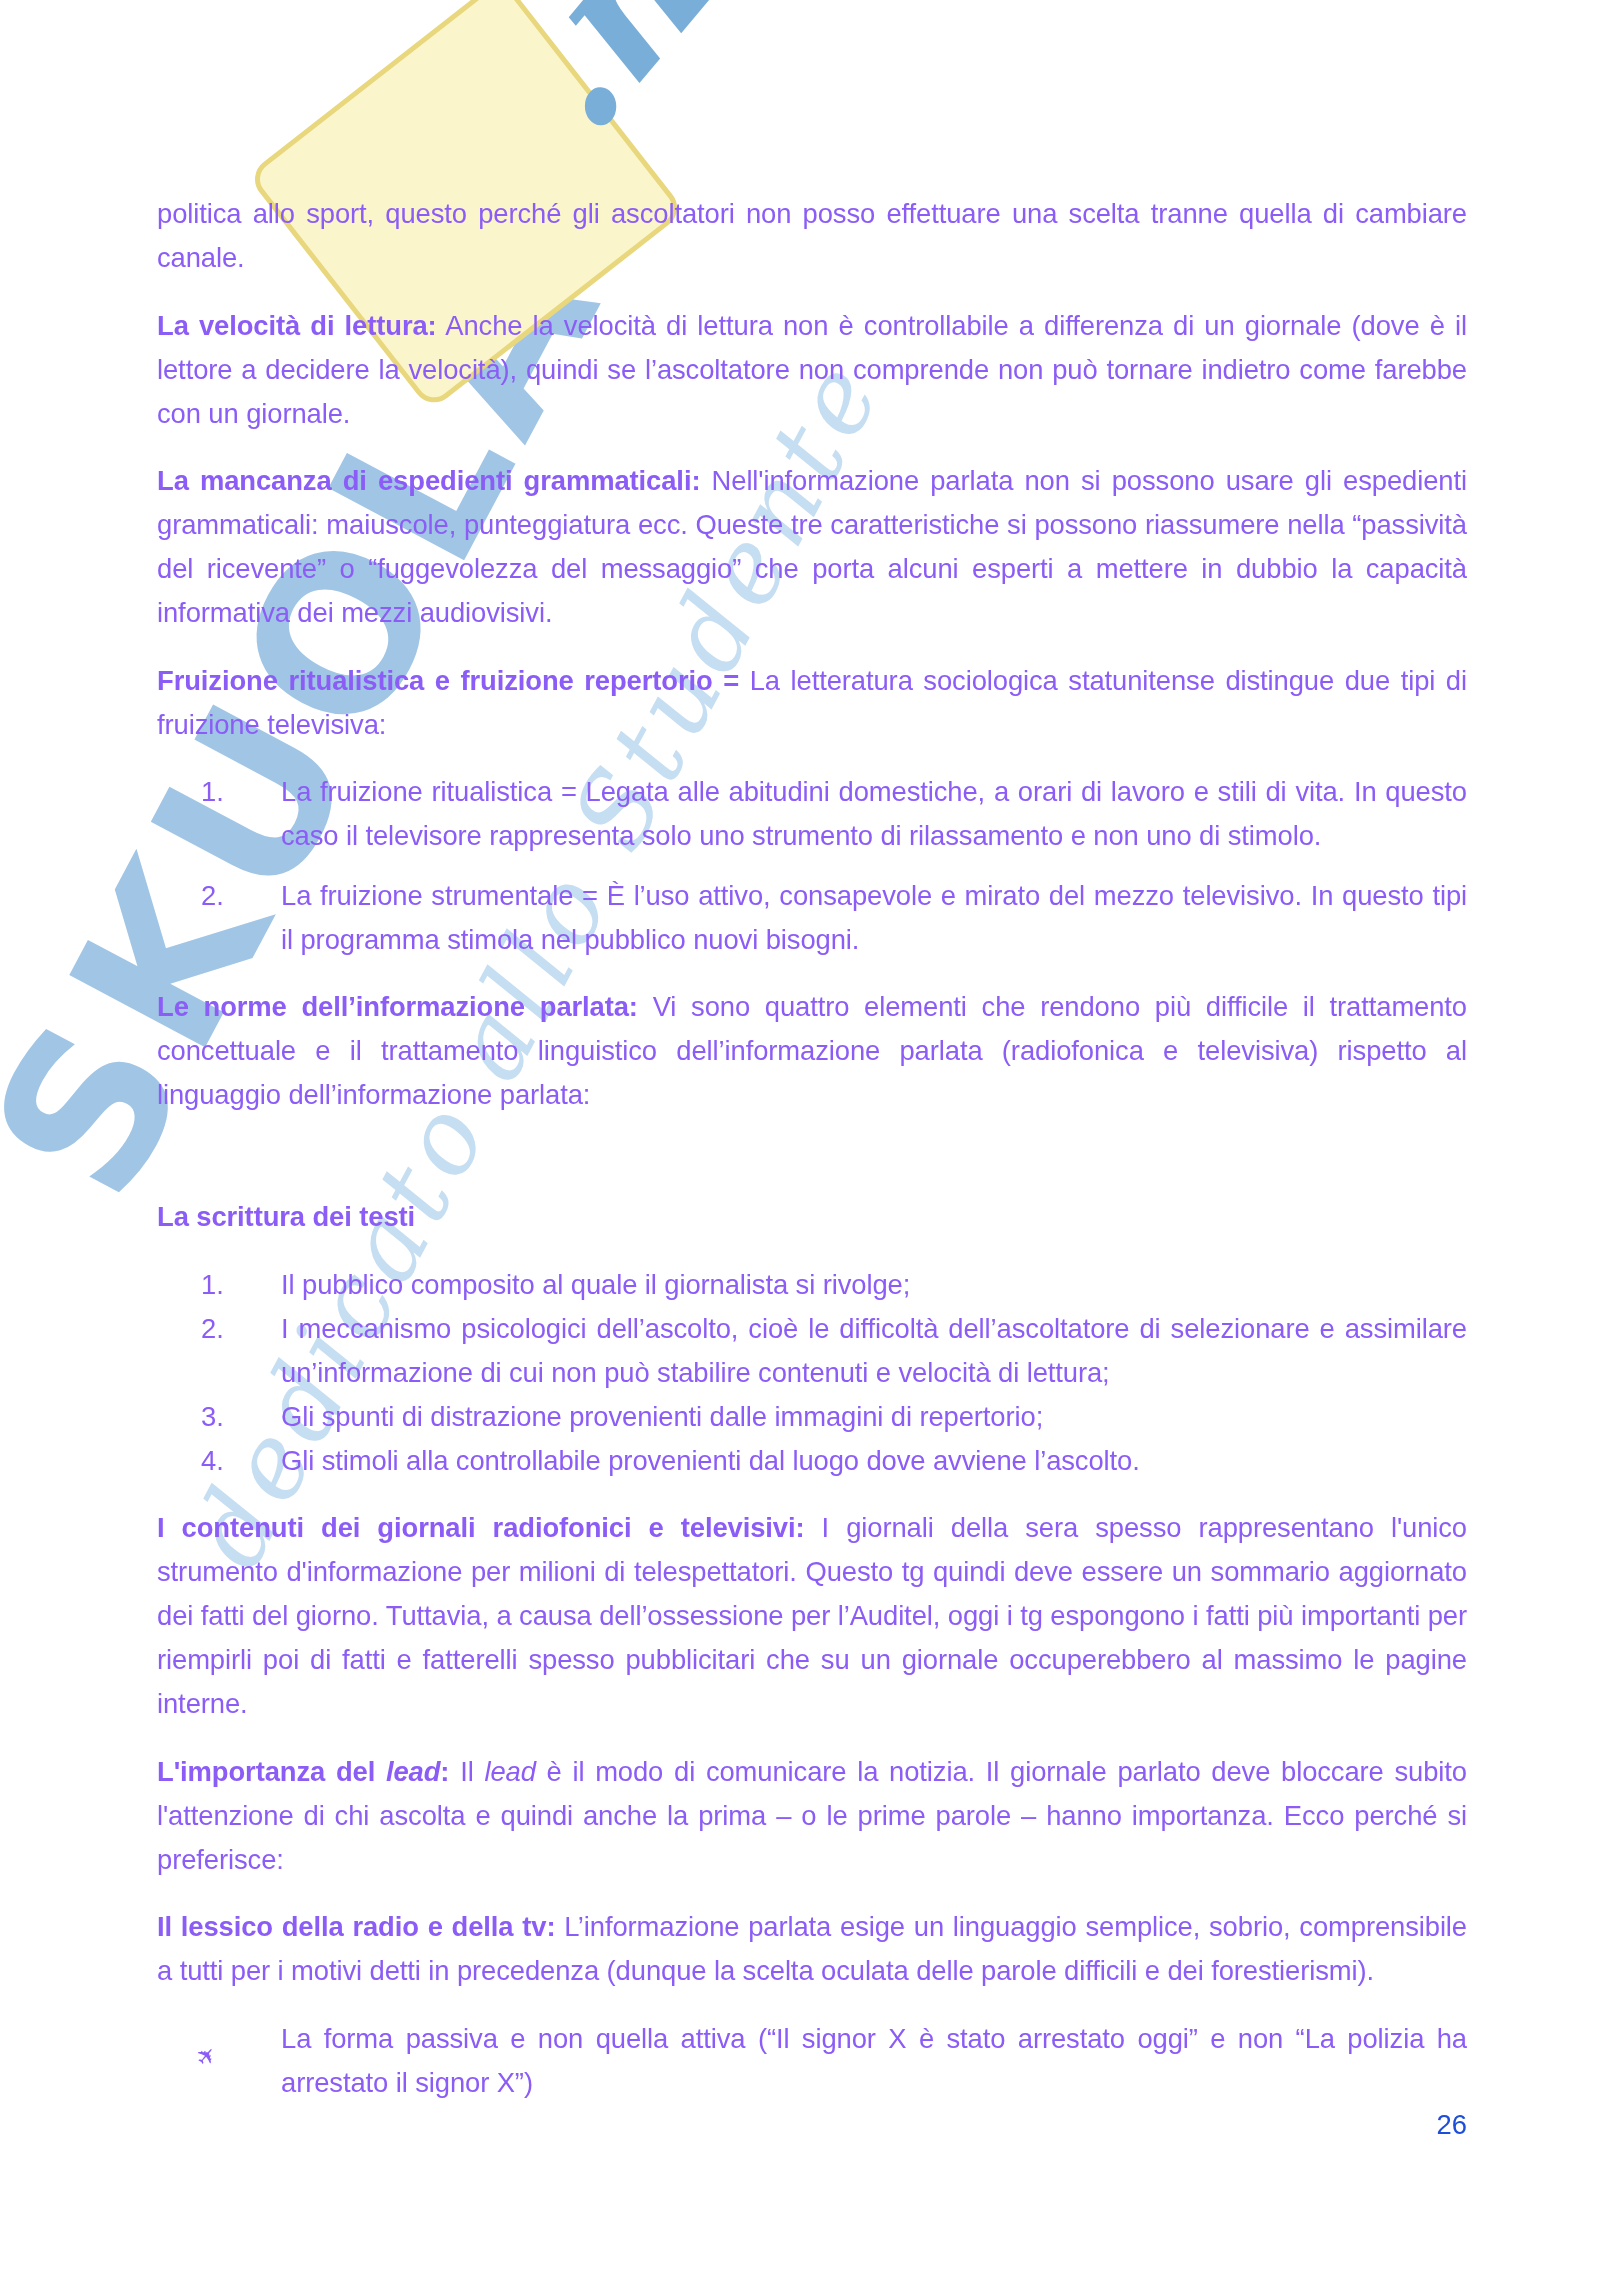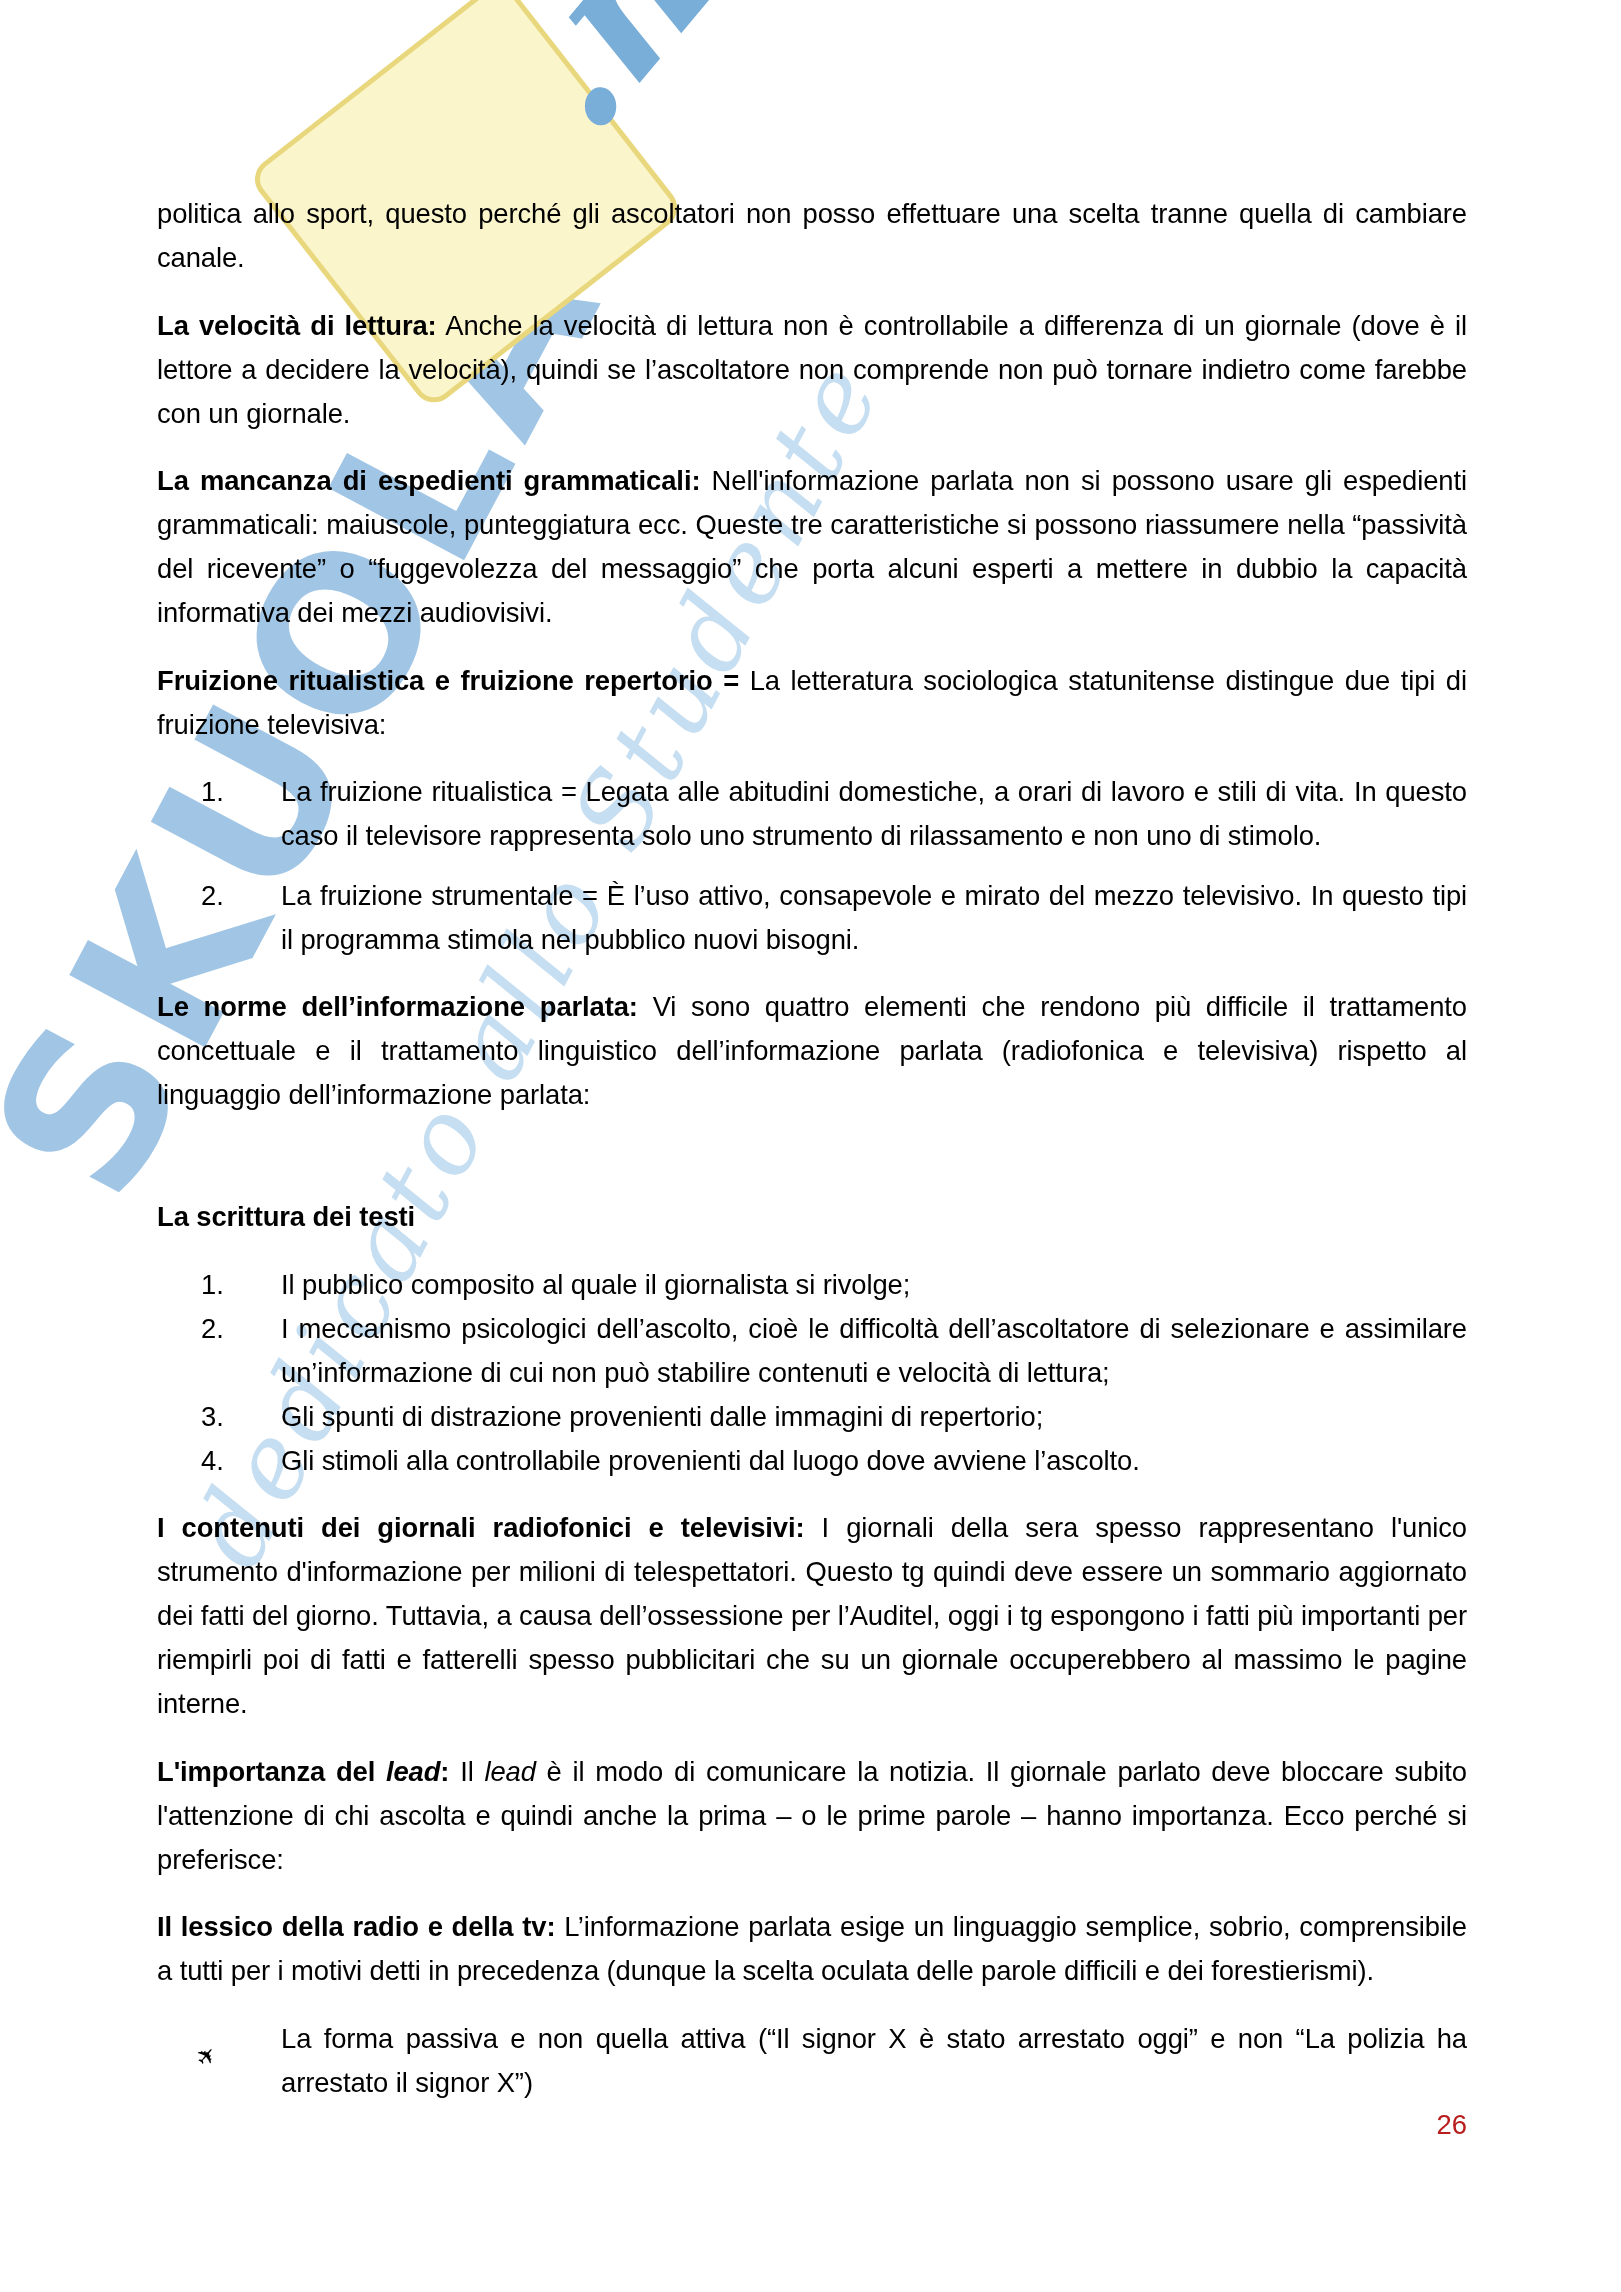--- a/index.html
+++ b/index.html
@@ -38,41 +38,41 @@
     position:absolute;left:167px;top:1529px;
     transform:rotate(-62deg);transform-origin:0 0;
     font-family:"DejaVu Serif",serif;font-style:italic;
     font-size:103px;letter-spacing:7.8px;white-space:nowrap;
   }
   
   .content{
     position:absolute;left:157px;top:192px;width:1310px;
     z-index:2;
     font-size:27.4px;line-height:44px;letter-spacing:-0.1px;
-    color:#000000;
+    color:#8b5cf6;
     text-align:justify;
   }
   .para{margin:0 0 23.5px 0;}
   .heading{margin-top:78px;}
   .b{font-weight:bold;}
   .i{font-style:italic;}
   .list{margin:0 0 23.5px 0;}
   .li{display:flex;margin:0 0 15.7px 0;}
   .list.compact .li{margin:0;}
   .marker{flex:0 0 52px;margin-left:44px;}
   .marker.plane{
     flex:0 0 44px;margin-left:52px;
     font-size:23.5px;
     transform:rotate(-50deg);
     transform-origin:center;
   }
   .li-text{flex:1;text-align:justify;margin-left:28px;}
   .page-number{
     position:absolute;right:154px;top:2109px;z-index:2;
-    font-size:27.4px;color:#b91c1c;
+    font-size:27.4px;color:#1d4ed8;
   }
 </style>
 </head>
 <body>
 
 <div class="page">
 
   <div class="watermark">
     <div class="wm-letters" style="color: rgb(160, 197, 229);">SKUOLA</div>
     <div class="wm-postit" style="background: rgb(251, 245, 204); border-color: rgb(232, 215, 124);"></div>

